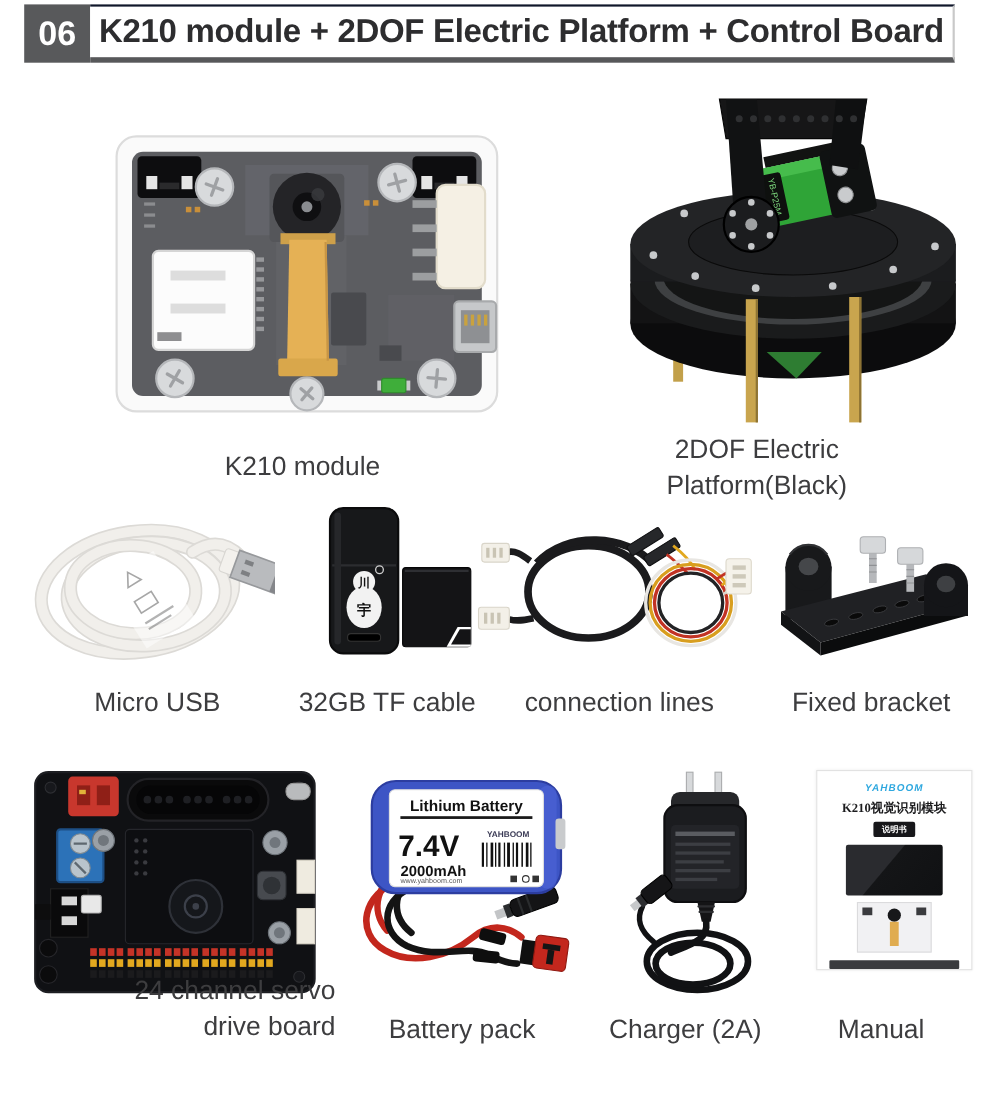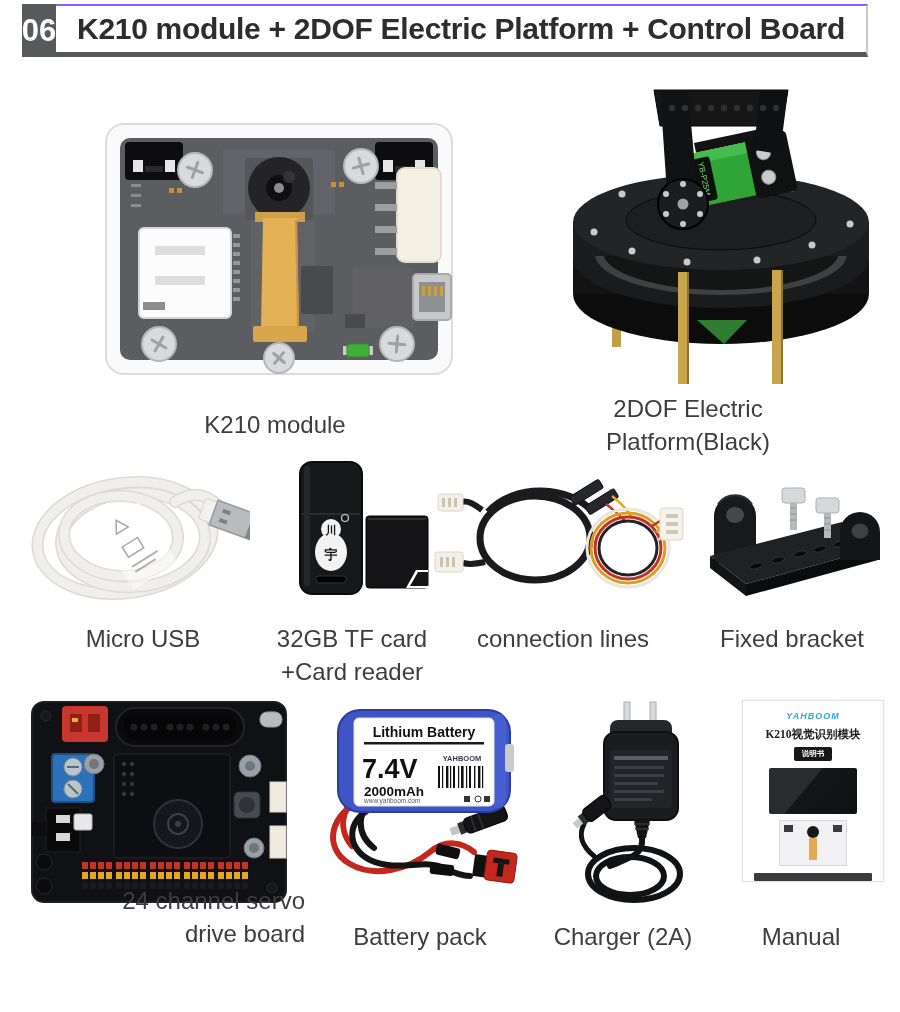--- a/index.html
+++ b/index.html
@@ -1,22 +1,22 @@
 <!DOCTYPE html>
 <html><head>
 <meta charset="utf-8">
 <style>
   html,body{margin:0;padding:0;}
   body{width:900px;height:1012px;position:relative;background:#ffffff;
        font-family:"Liberation Sans",sans-serif;overflow:hidden;}
   
   .hdr{position:absolute;left:22px;top:4px;width:846px;height:53px;display:flex;}
-  .hdr-badge{width:34px;background:#58595B;color:#fff;font-size:31px;font-weight:bold;
+  .hdr-badge{width:60px;background:#58595B;color:#fff;font-size:31px;font-weight:bold;
              display:flex;align-items:center;justify-content:center;}
-  .hdr-box{flex:1;background:#fff;border-top:2px solid #8b5cf6;border-right:2px solid #C9C9C9;
+  .hdr-box{flex:1;background:#fff;border-top:2px solid #0f172a;border-right:2px solid #C9C9C9;
            border-bottom:5px solid #57585A;display:flex;align-items:center;justify-content:center;}
   .hdr-title{font-size:30px;font-weight:bold;color:#2D2D2F;letter-spacing:-0.3px;white-space:nowrap;}
   
   .caption{position:absolute;width:280px;text-align:center;font-size:24px;color:#3D3D3F;line-height:33px;}
   .caption span{display:block;}
   
   .fig{position:absolute;}
   .fig svg{display:block;}
   
   .manual{position:absolute;left:742px;top:700px;width:140px;height:180px;background:#fff;
@@ -387,22 +387,21 @@
         </g>
     <rect x="126" y="38" width="23" height="15" rx="3" fill="#D6D8DA" stroke="#AEB0B3"></rect>
   </g>
 </svg>
 </div>
 
 <div class="caption" style="left:3px;top:622px;">
   <span>Micro USB</span>
 </div>
 <div class="caption" style="left:212px;top:622px;">
-  <span>32GB TF card</span>
-  <span>+Card reader</span>
+  <span>32GB TF cable</span>
 </div>
 <div class="caption" style="left:423px;top:622px;">
   <span>connection lines</span>
 </div>
 <div class="caption" style="left:652px;top:622px;">
   <span>Fixed bracket</span>
 </div>
 
 <div class="fig" style="left:28px;top:696px;">
 <svg width="262" height="212" viewBox="0 0 262 212">

